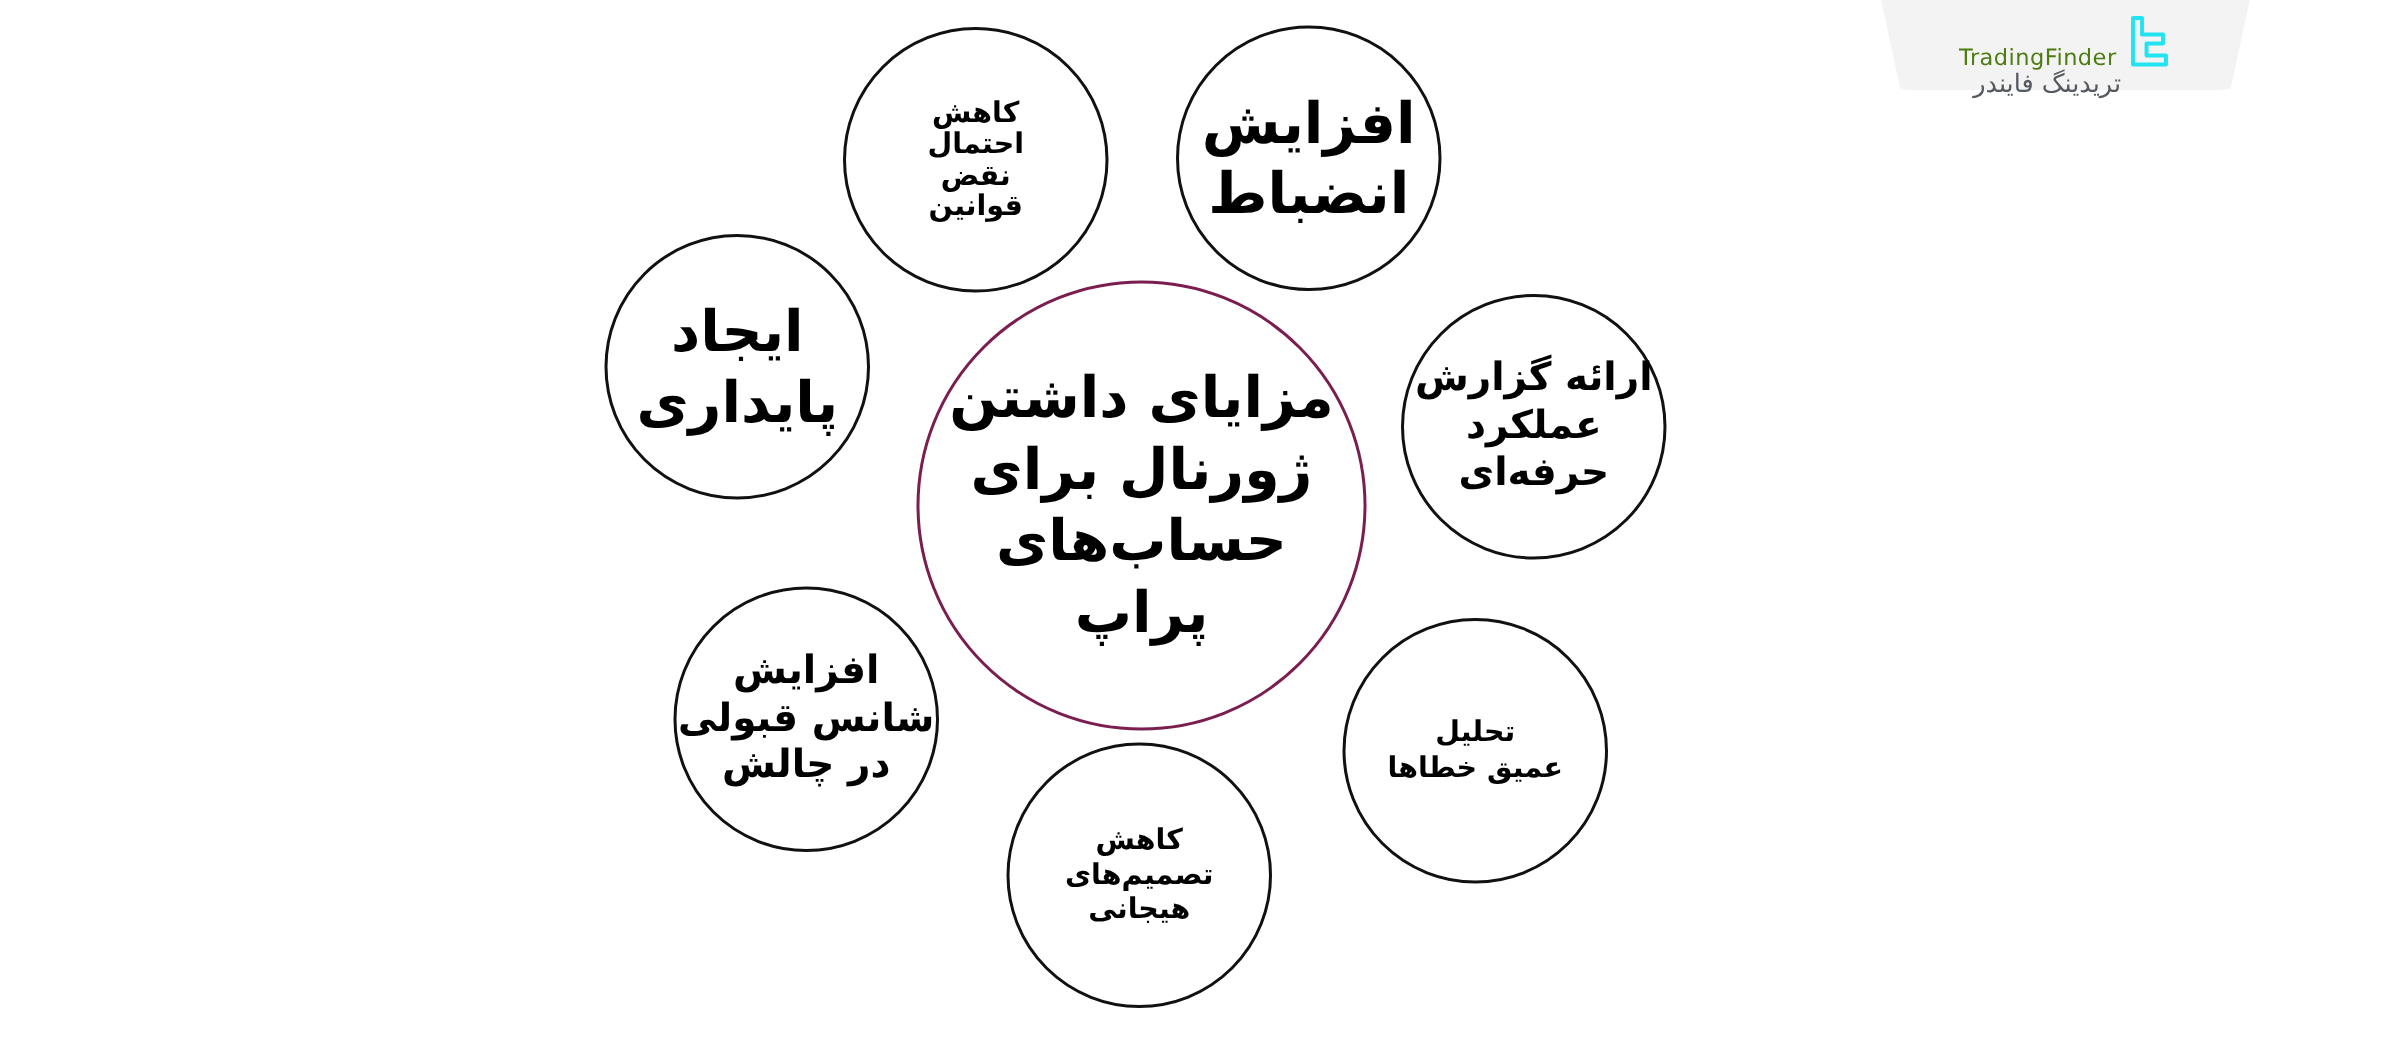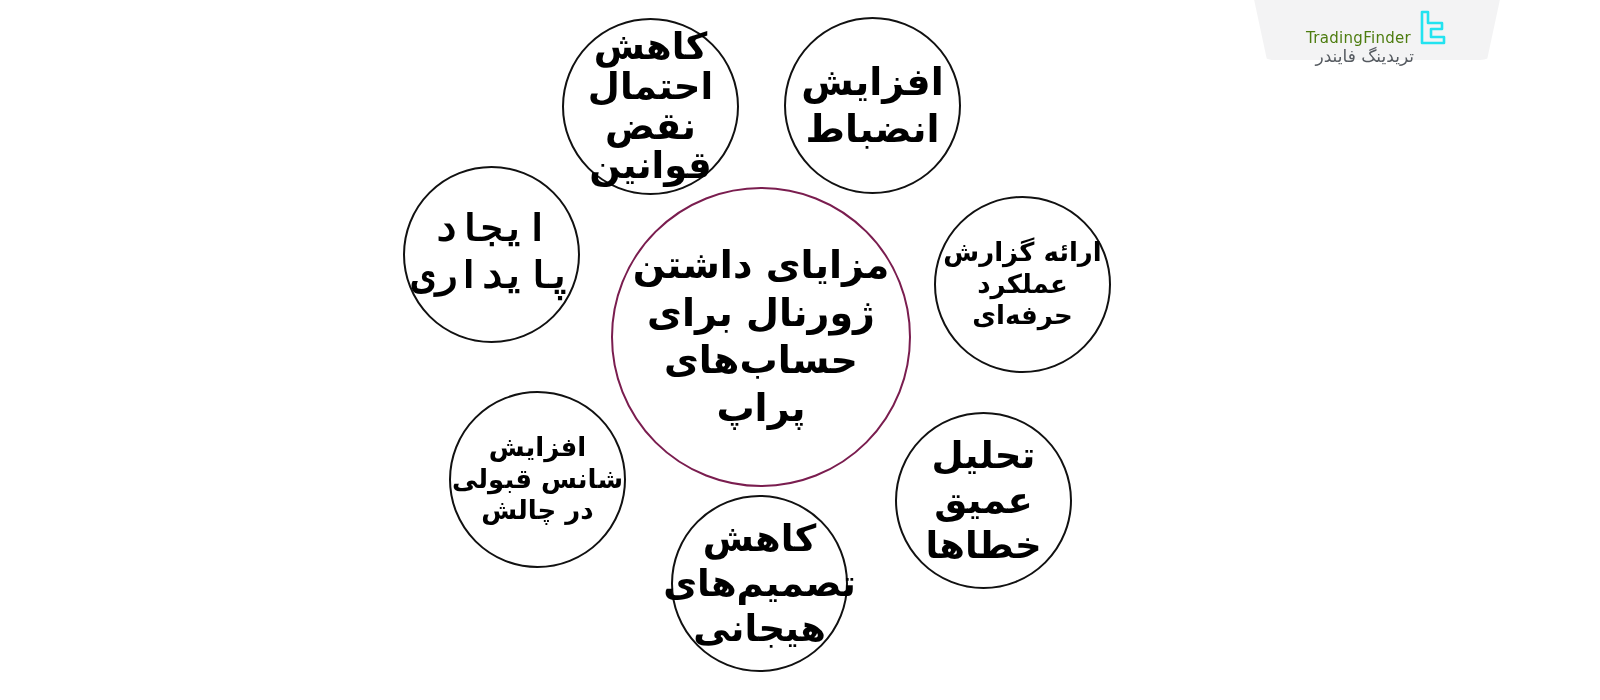--- a/index.html
+++ b/index.html
@@ -12,21 +12,21 @@
       border: 2.5px solid #111111; background: #ffffff;
       display: flex; align-items: center; justify-content: center; text-align: center;
     }
     .circle .txt {
       direction: rtl; color: #000000; font-weight: bold; white-space: pre-line;
       line-height: 1.22;
     }
     .center-circle { border: 2.5px solid #7a1d4f; align-items: center; }
     .center-circle .txt { font-size: 38px; line-height: 1.25; }
     .sm .txt { font-size: 26px; }
-    .md .txt { font-size: 37px; }
+    .md .txt { font-size: 19px; }
     .lg .txt { font-size: 38px; }
 
     .logo-box {
       position: absolute; left: 1252px; top: -10px; width: 250px; height: 70px;
       background: #f3f3f4; border-radius: 0 0 22px 22px;
       clip-path: polygon(0 0, 100% 0, 94% 100%, 6% 100%);
     }
     .logo-fa {
       position: absolute; left: 1308px; top: 6px; width: 106px; text-align: right;
       direction: rtl; font-size: 17px; color: #555a60; margin-top: 40px;
@@ -81,16 +81,16 @@
 تصمیم‌های
 هیجانی</div>
 </div>
 
 <div class="circle sm" style="left:449px; top:391px; width:177px; height:177px;">
   <div class="txt">افزایش
 شانس قبولی
 در چالش</div>
 </div>
 
-<div class="circle lg" style="left:403px; top:166px; width:177px; height:177px;font-family:Liberation Mono, monospace;">
+<div class="circle lg" style="left:403px; top:156px; width:177px; height:177px;">
   <div class="txt">ایجاد
 پایداری</div>
 </div>
 
 </body></html>

